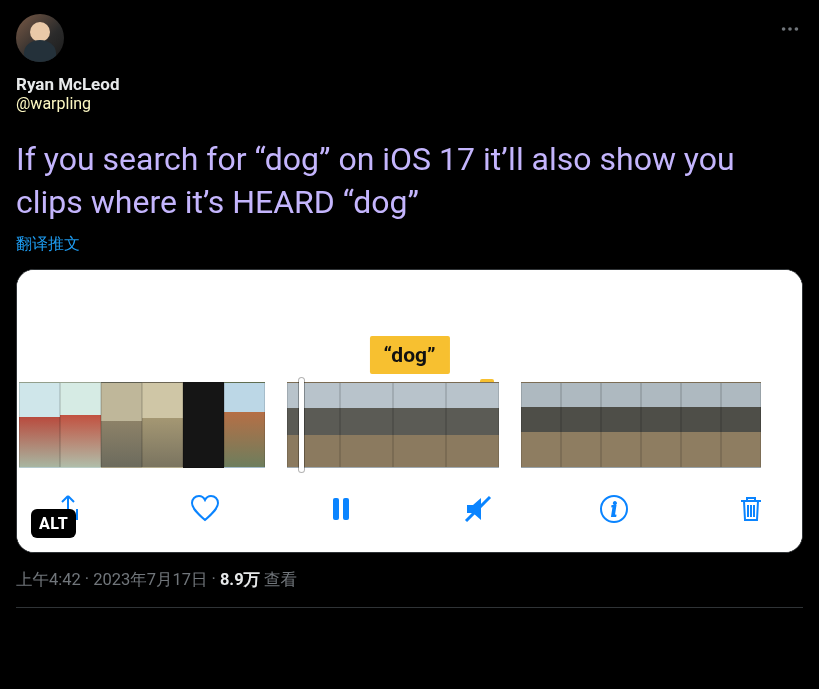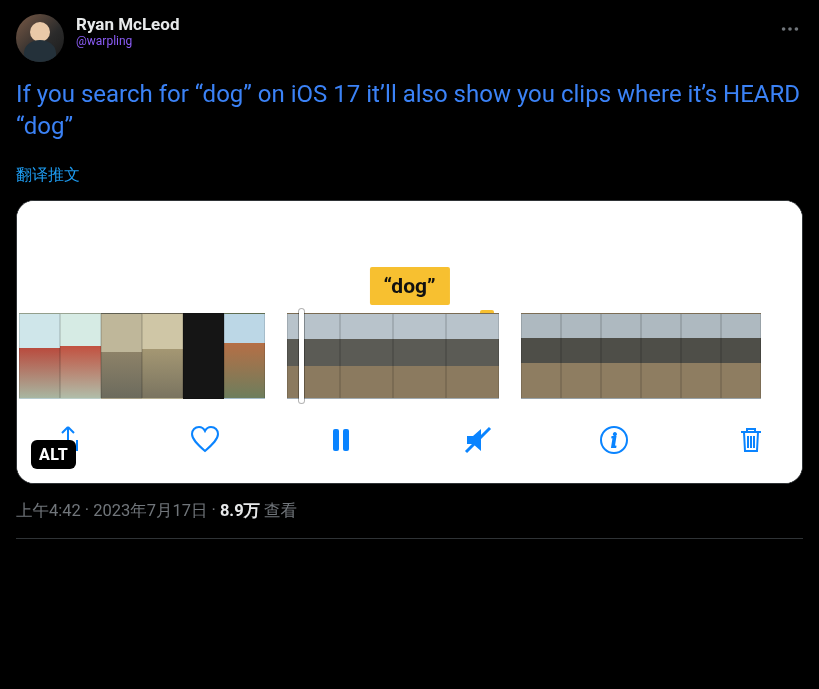--- a/index.html
+++ b/index.html
@@ -15,20 +15,21 @@
     padding: 14px 16px 0 16px;
   }
   .header {
     display: flex;
     align-items: flex-start;
     justify-content: space-between;
   }
   .user-block {
     display: flex;
     gap: 12px;
+    flex-direction: column;
   }
   .avatar {
     width: 48px;
     height: 48px;
     border-radius: 50%;
     background: linear-gradient(135deg,#7a5a46 0%, #2b2b2b 60%, #1a1a1a 100%);
     overflow: hidden;
     flex-shrink: 0;
     position: relative;
   }
@@ -43,34 +44,34 @@
   .avatar::after {
     content:"";
     position:absolute;
     bottom:-4px; left:8px;
     width:32px; height:26px;
     border-radius:50% 50% 0 0;
     background:#24313a;
   }
   .names { display:flex; flex-direction:column; }
   .display-name { font-weight:700; font-size:17px; color:#e7e9ea; line-height:1.2; }
-  .handle { color:#8b5cf6; font-size:12px; line-height:1.2; }
+  .handle { color:#fef9c3; font-size:16px; line-height:1.2; }
   .more-icon { color:#71767b; padding:4px 2px; cursor:pointer; }
   .more-icon svg { width:22px; height:22px; fill:#71767b; }
 
   .body-text {
-    margin-top:16px;
-    font-size:24px;
+    margin-top:24px;
+    font-size:32px;
     line-height:1.35;
-    color:#3b82f6;
+    color:#c4b5fd;
     font-weight:400;
   }
   .translate-link {
     display:inline-block;
-    margin-top:22px;
+    margin-top:10px;
     color:#1d9bf0;
     font-size:16px;
     cursor:pointer;
   }
 
   .media-card {
     margin-top:14px;
     border-radius:18px;
     background:#fff;
     overflow:hidden;

